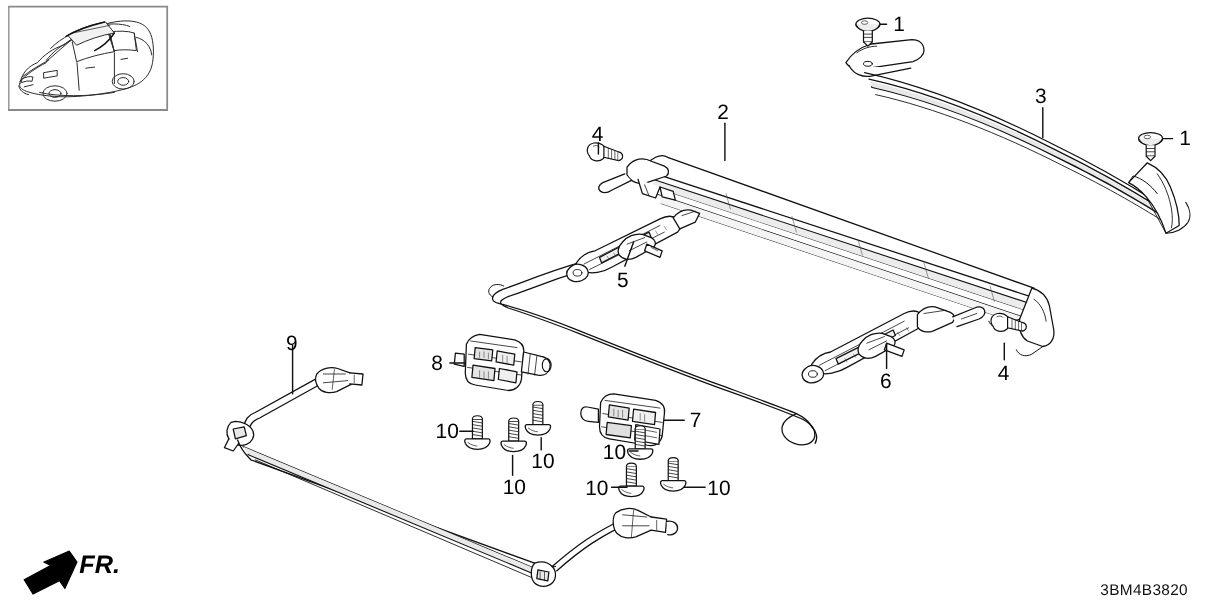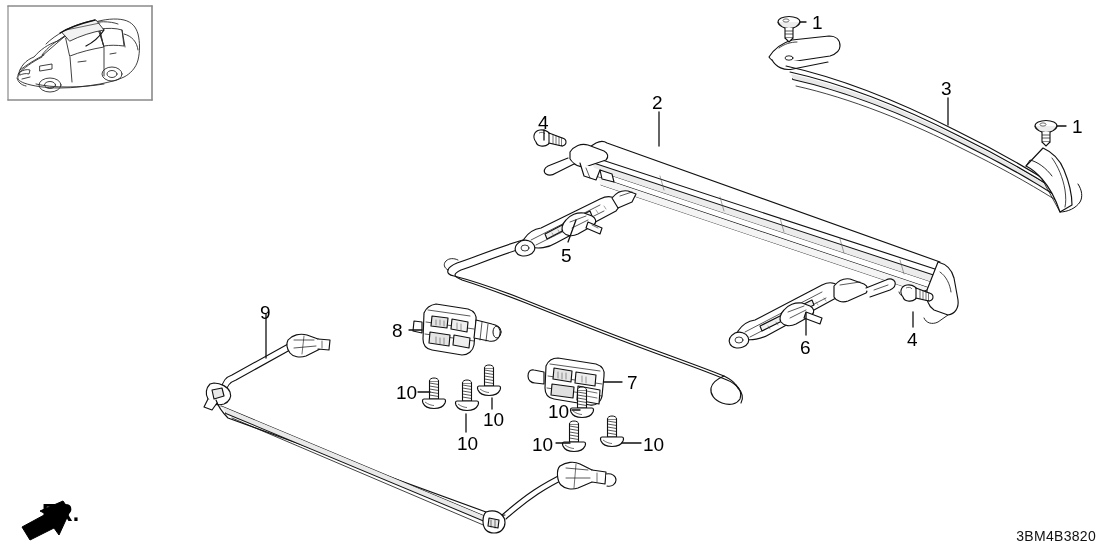--- a/index.html
+++ b/index.html
@@ -30,34 +30,35 @@
     font-family: "Liberation Sans", sans-serif;
     font-size: 19px;
     font-weight: 400;
     color: #000;
     line-height: 1;
     white-space: nowrap;
     user-select: none;
   }
   .diagram-code {
     position: absolute;
-    right: 12px;
+    right: 28px;
     bottom: 10px;
     font-family: "Liberation Sans", sans-serif;
     font-size: 14px;
     letter-spacing: 0.3px;
     color: #111;
   }
   .fr-text {
     position: absolute;
-    left: 42px;
+    left: 72px;
     top: 500px;
     font-family: "Liberation Sans", sans-serif;
     font-size: 23px;
     font-weight: bold;
+    font-style: italic;
     color: #000;
     letter-spacing: 0px;
   }
 </style>
 </head>
 <body>
 
 <div id="diagram-root">
 
   <svg class="layer" viewBox="0 0 1108 554" xmlns="http://www.w3.org/2000/svg">

